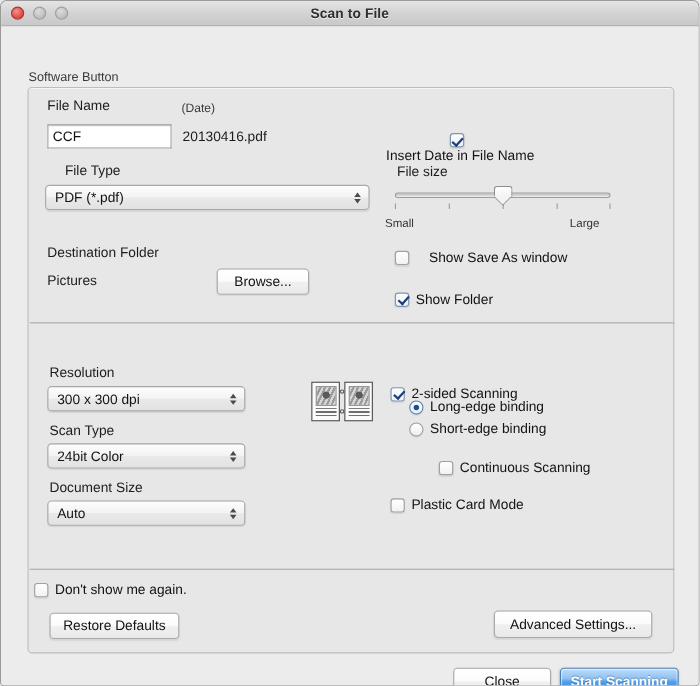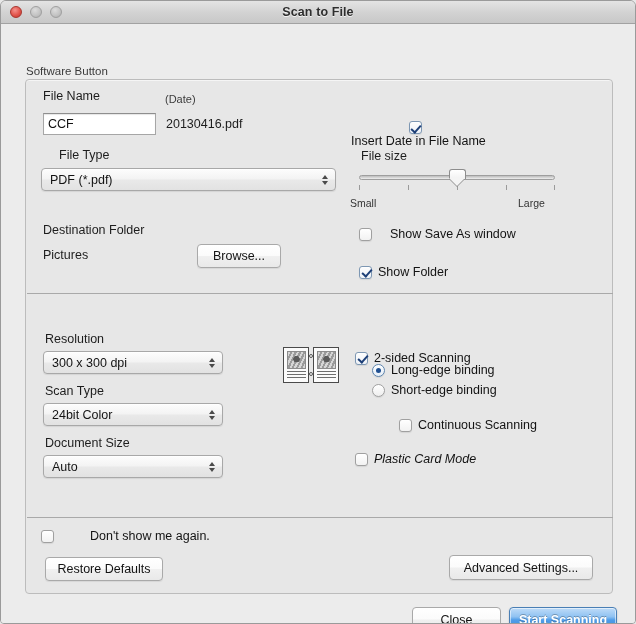--- a/index.html
+++ b/index.html
@@ -516,26 +516,26 @@
     <div class="radio-row" style="left:371px; top:339px;">
       <span class="radio selected"></span>
       <span class="radio-label">Long-edge binding</span>
     </div>
 
     <div class="cb-row" style="left:354px; top:394px;padding-left:44px;">
       <span class="checkbox"></span>
       <span class="cb-label">Continuous Scanning</span>
     </div>
 
-    <div class="cb-row" style="left:354px; top:428px;font-style:italic;">
+    <div class="cb-row" style="left:354px; top:428px;">
       <span class="checkbox"></span>
       <span class="cb-label">Plastic Card Mode</span>
     </div>
 
-    <div class="cb-row" style="left:40px; top:505px;gap:30px;">
+    <div class="cb-row" style="left:30px; top:505px;">
       <span class="checkbox"></span>
       <span class="cb-label">Don't show me again.</span>
     </div>
 
     <div class="btn" style="left:44px; top:533px; width:118px; height:24px;">Restore Defaults</div>
     <div class="btn" style="left:448px; top:531px; width:144px; height:25px;">Advanced Settings...</div>
 
     <div class="btn" style="left:411px; top:583px; width:89px; height:25px;">Close</div>
     <div class="btn default" style="left:508px; top:583px; width:108px; height:25px;">Start Scanning</div>
 

